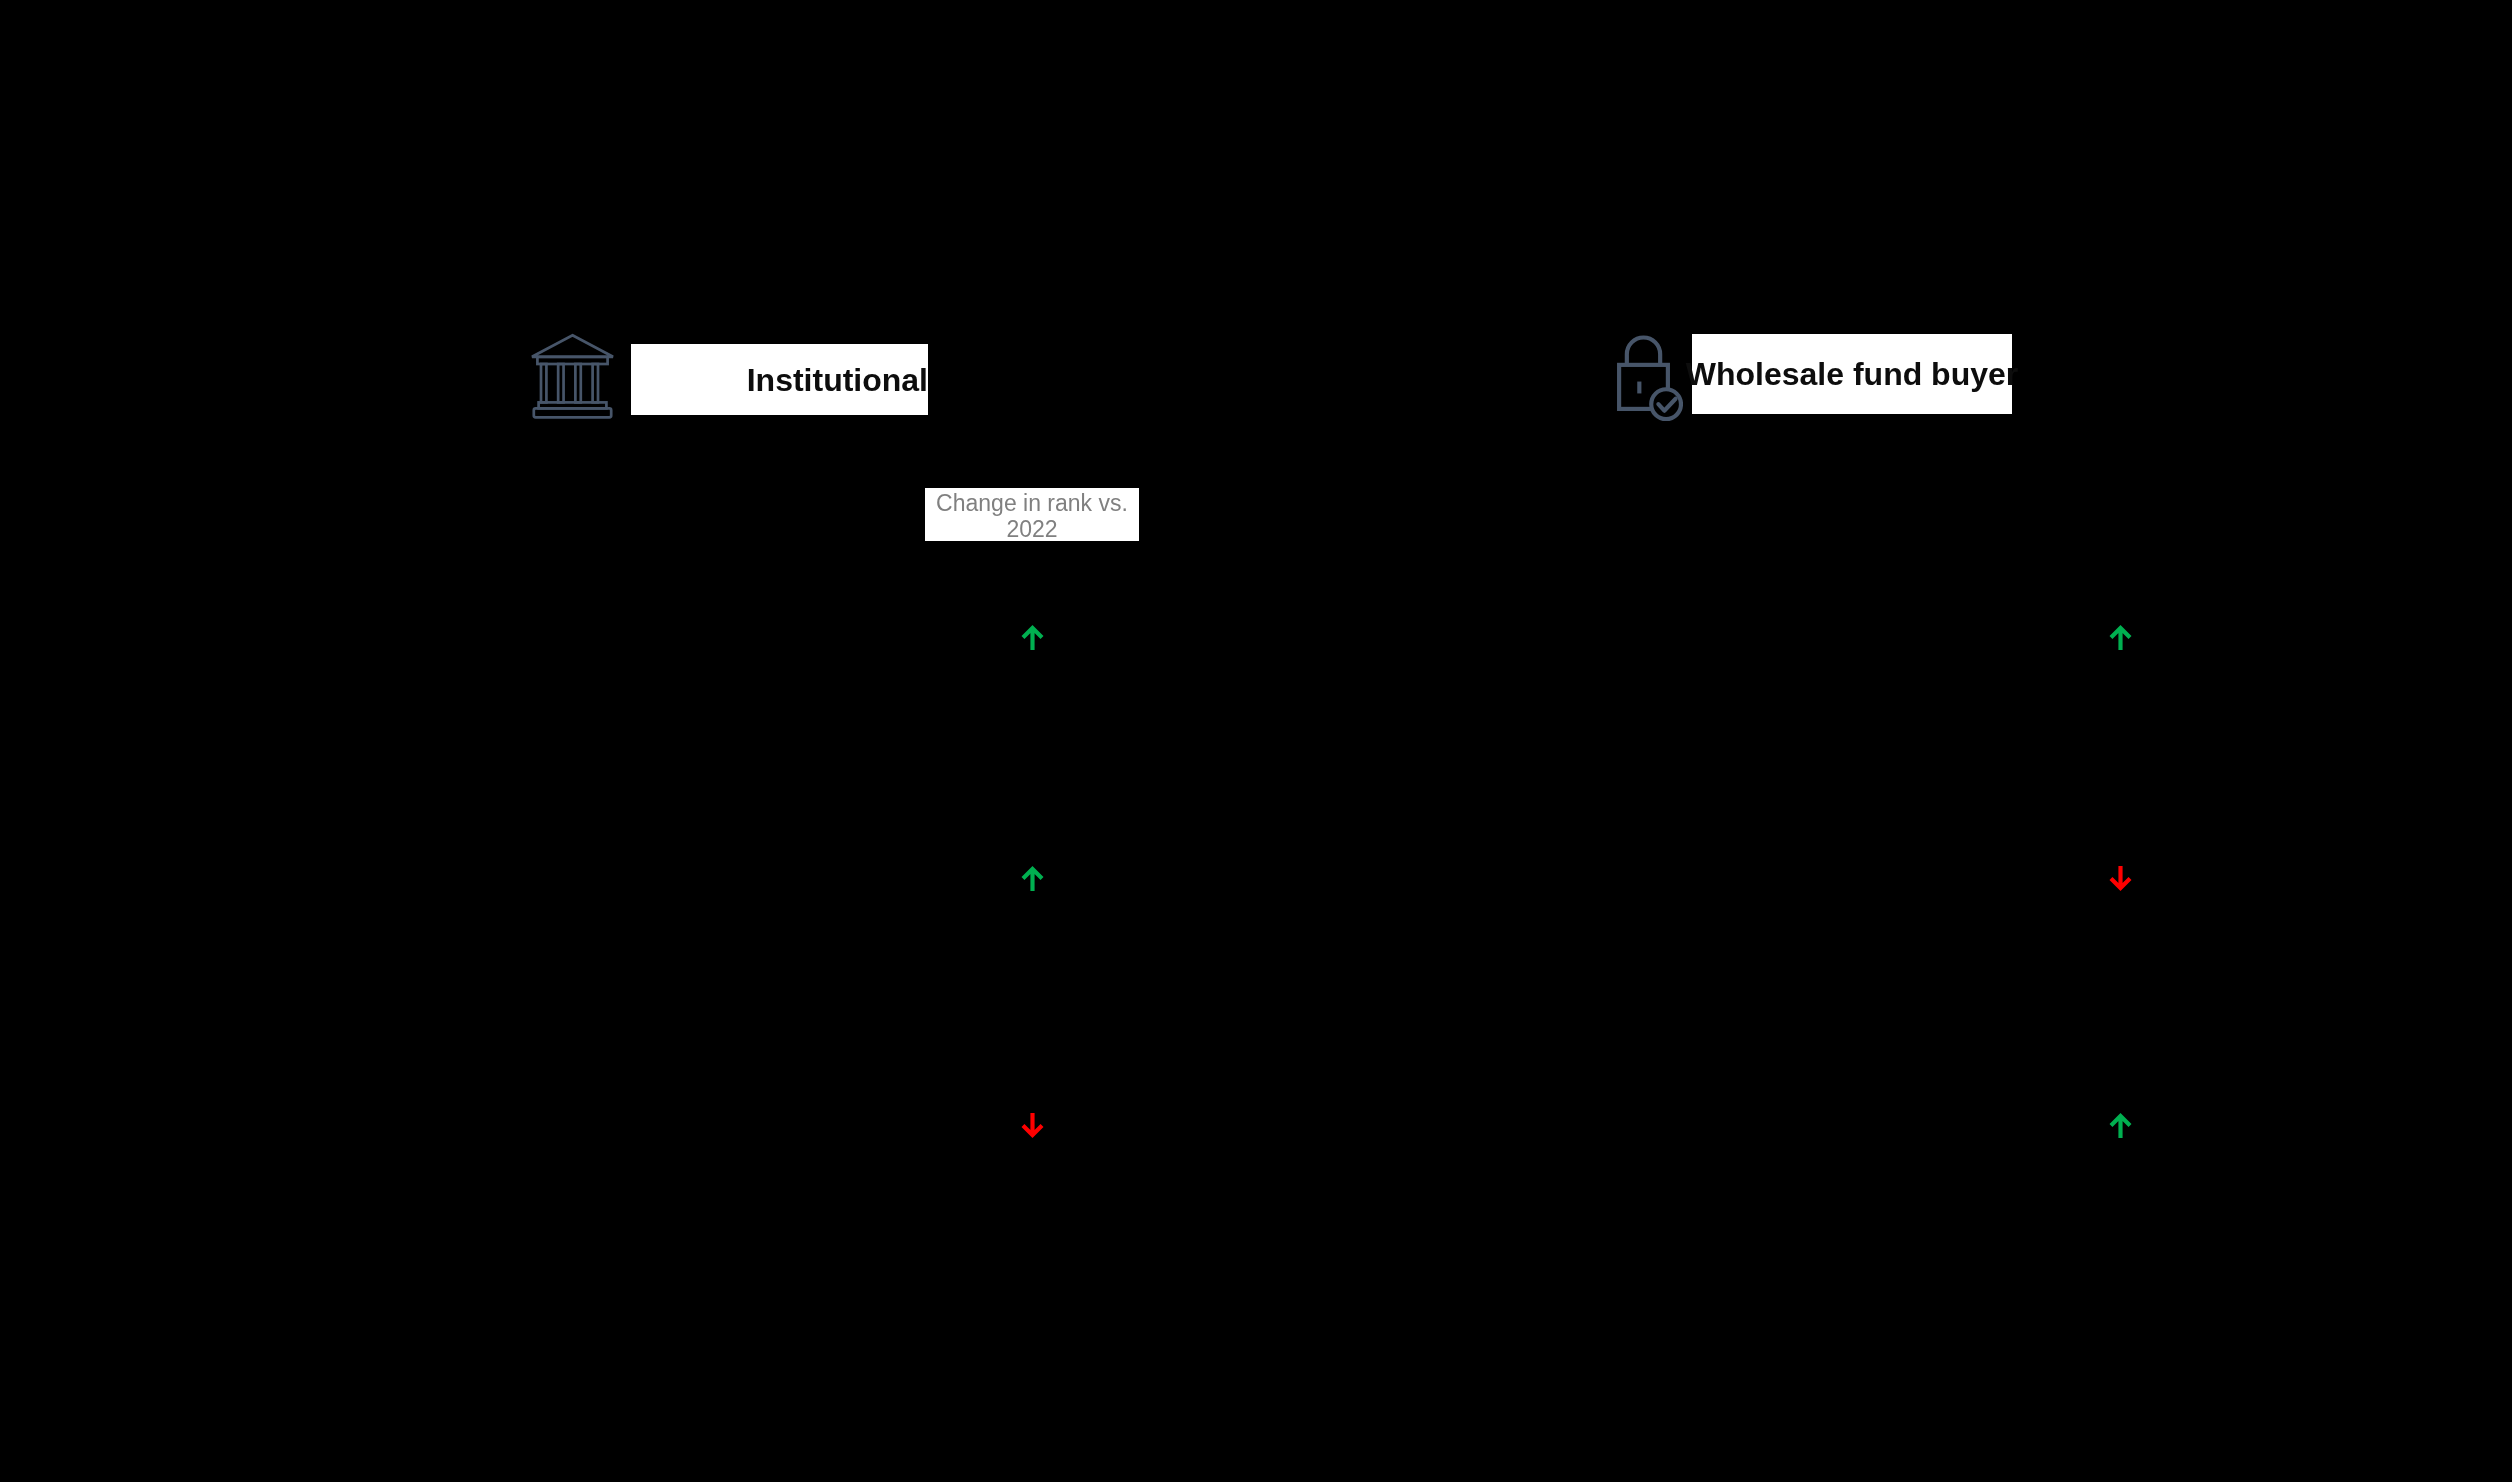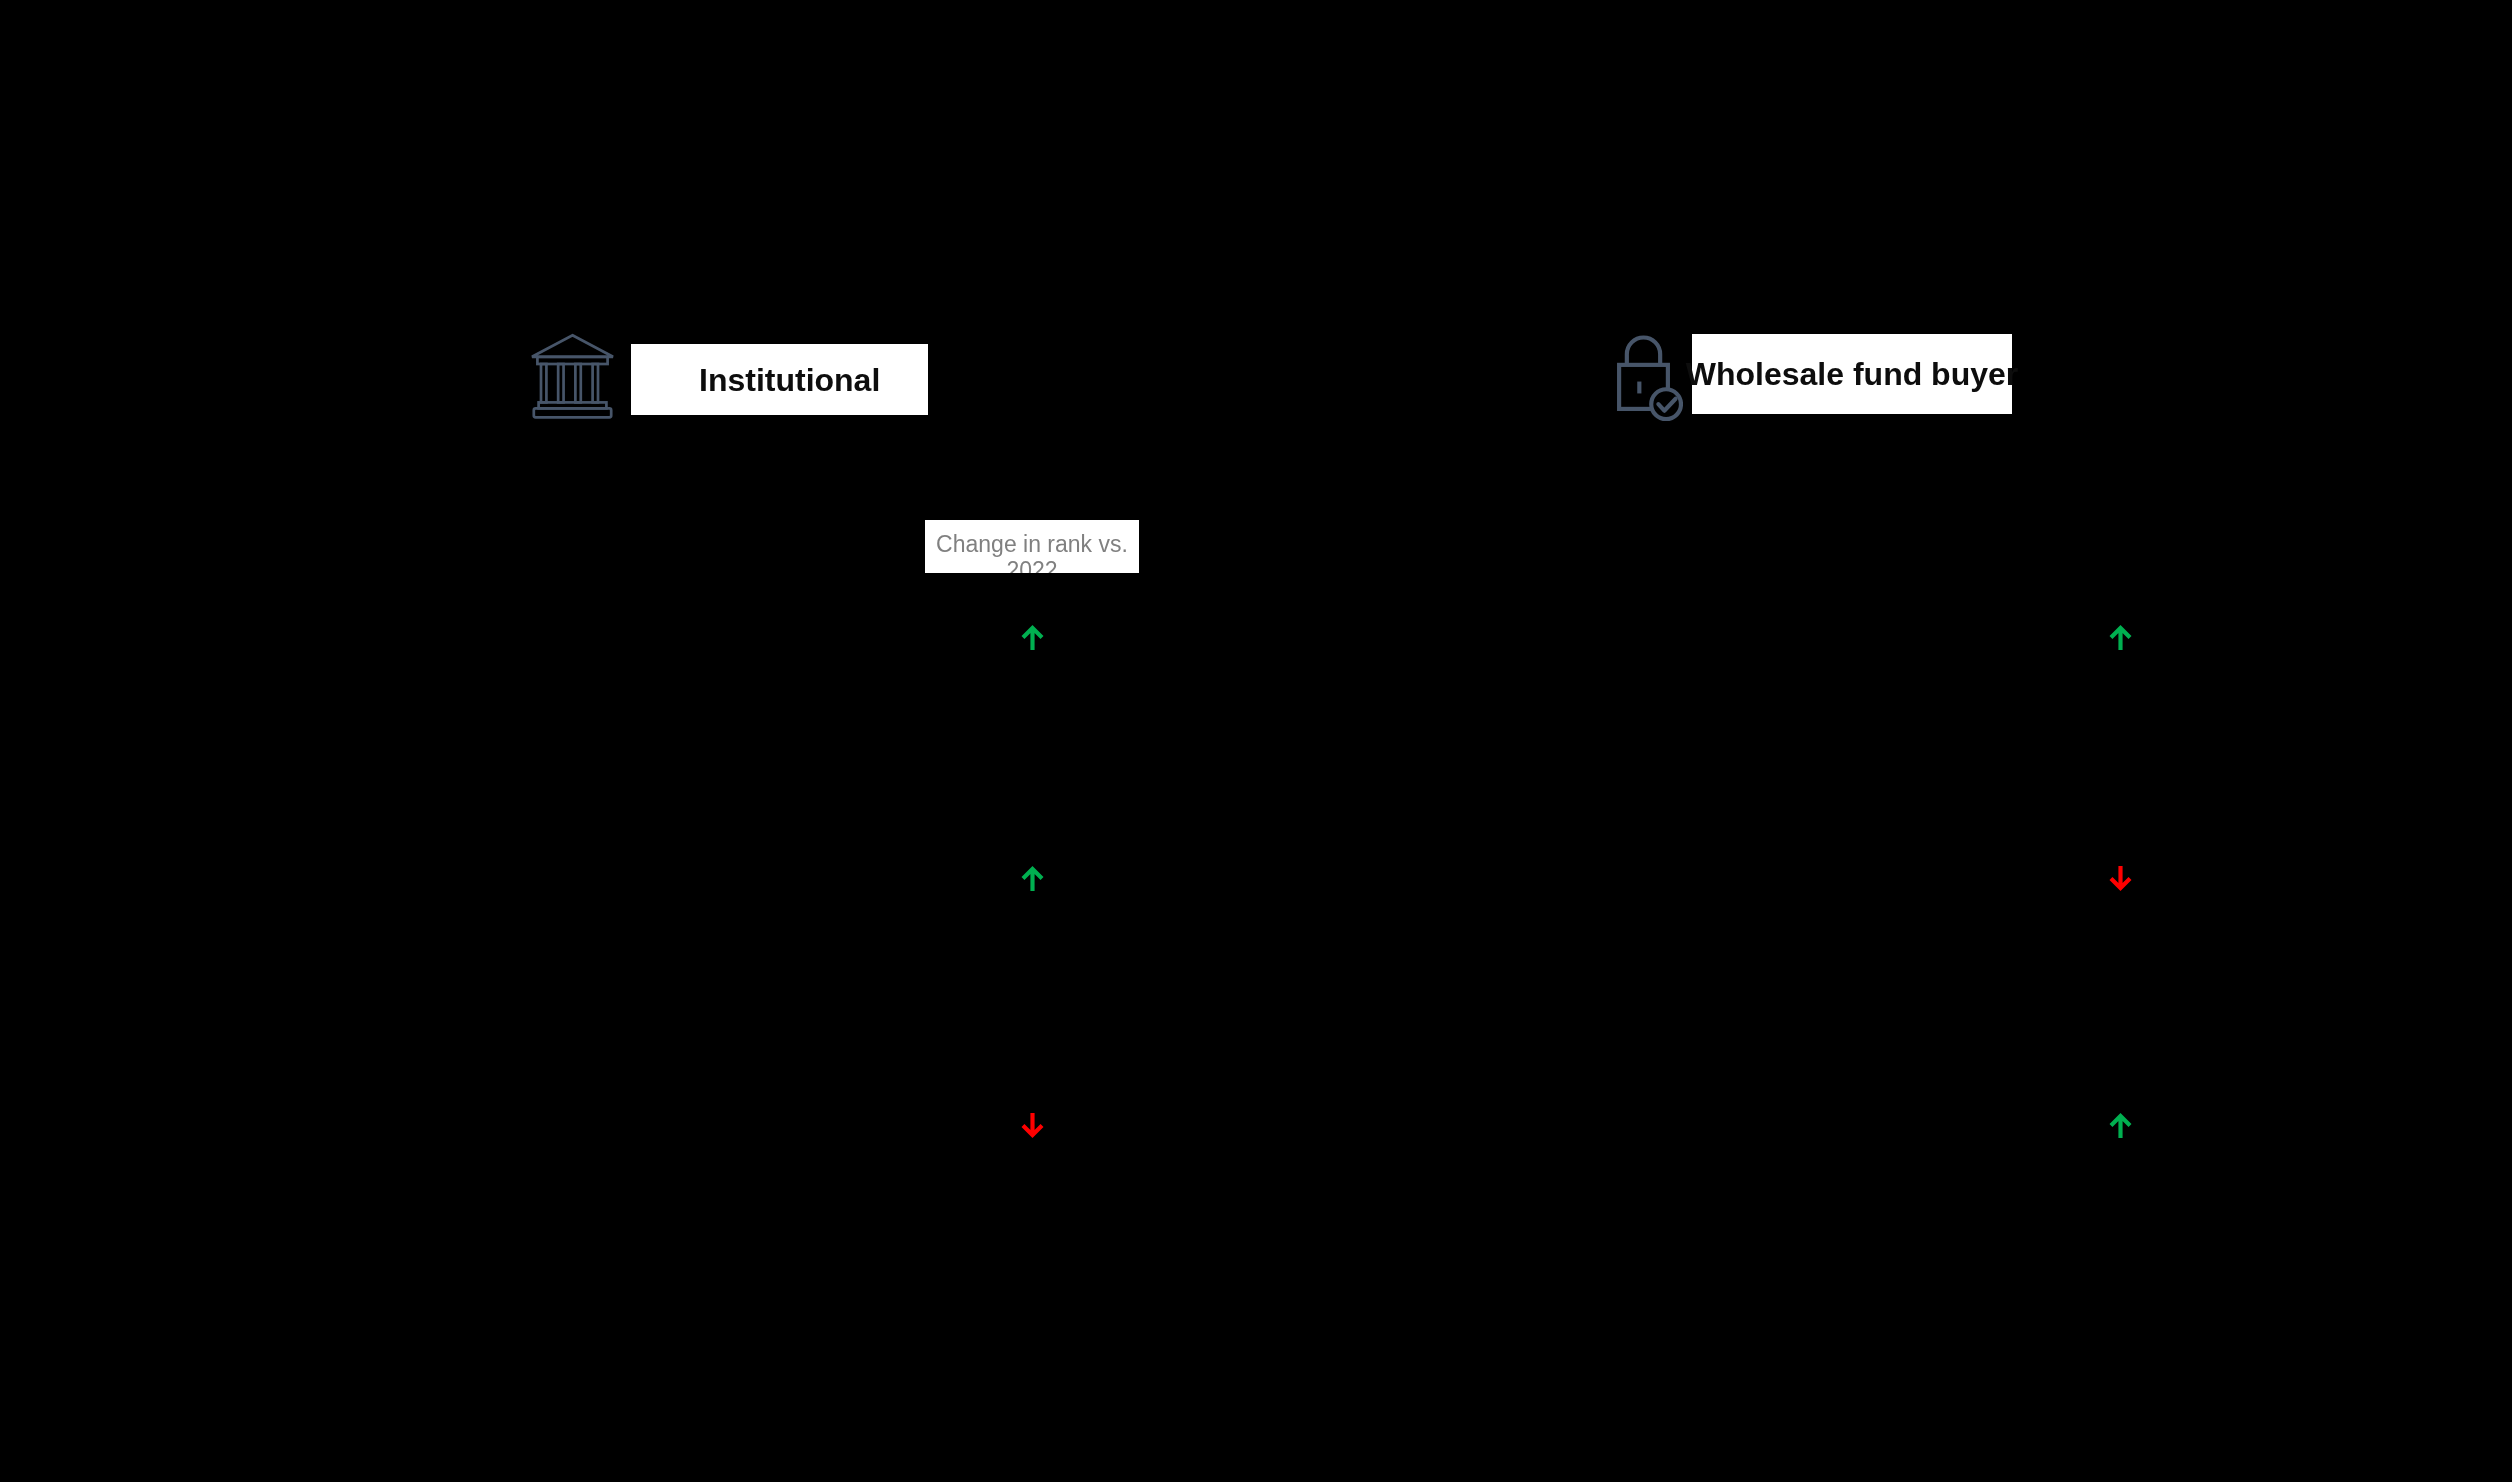--- a/index.html
+++ b/index.html
@@ -25,45 +25,45 @@
   }
   .panel .label {
     color: var(--label_text, #0d0d0d);
     font-weight: bold;
     font-size: 32px;
     line-height: 1;
     white-space: nowrap;
   }
   .panel-institutional {
     left: 631px; top: 344px; width: 297px; height: 71px;
-    justify-content: center;
+    justify-content: flex-end;
     padding-left: 20.3px;
     box-sizing: border-box;
   }
   .panel-wholesale {
     left: 1692px; top: 334px; width: 320px; height: 80px;
     justify-content: center;
   }
 
   
   .icon { color: var(--icon_stroke, #475569); }
   .icon-bank { left: 529px; top: 331px; width: 87px; height: 90px; }
   .icon-lock { left: 1604px; top: 328px; width: 79px; height: 94px; }
   .icon svg { display: block; width: 100%; height: 100%; }
 
   
   .legend {
-    left: 925px; top: 520px; width: 214px; height: 53px;
+    left: 925px; top: 488px; width: 214px; height: 53px;
     background: var(--panel_bg, #ffffff);
     color: var(--legend_text, #808080);
     font-size: 23px;
     line-height: 26px;
     text-align: center;
     overflow: hidden;
-    padding-top: 11px;
+    padding-top: 2px;
     box-sizing: border-box;
   }
 
   
   .arrow { width: 25px; height: 29px; }
   .arrow svg { display: block; width: 100%; height: 100%; }
   .col-inst  { left: 1020px; }
   .col-whole { left: 2108px; }
   .row-0 { top: 623px; }
   .row-1 { top: 864px; }

